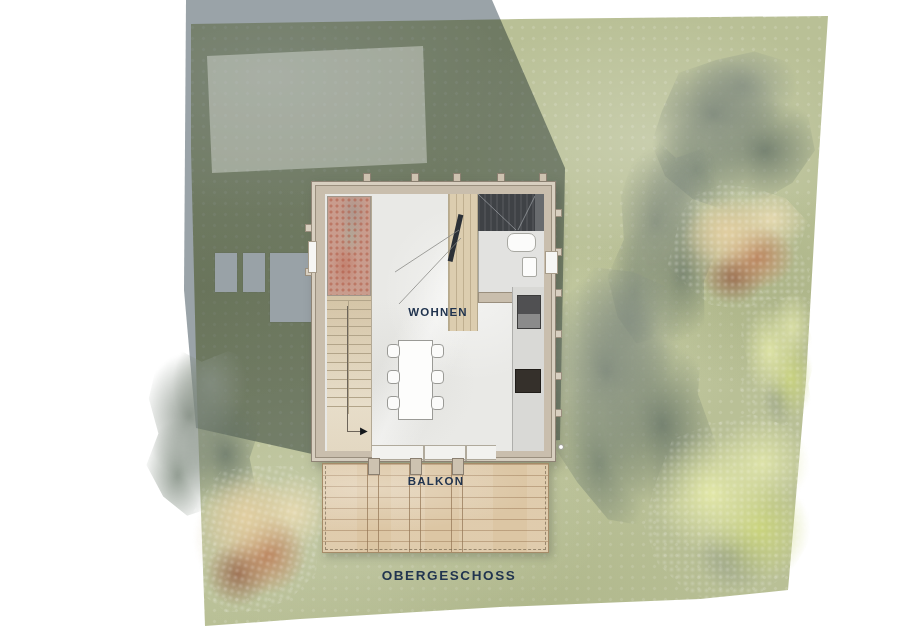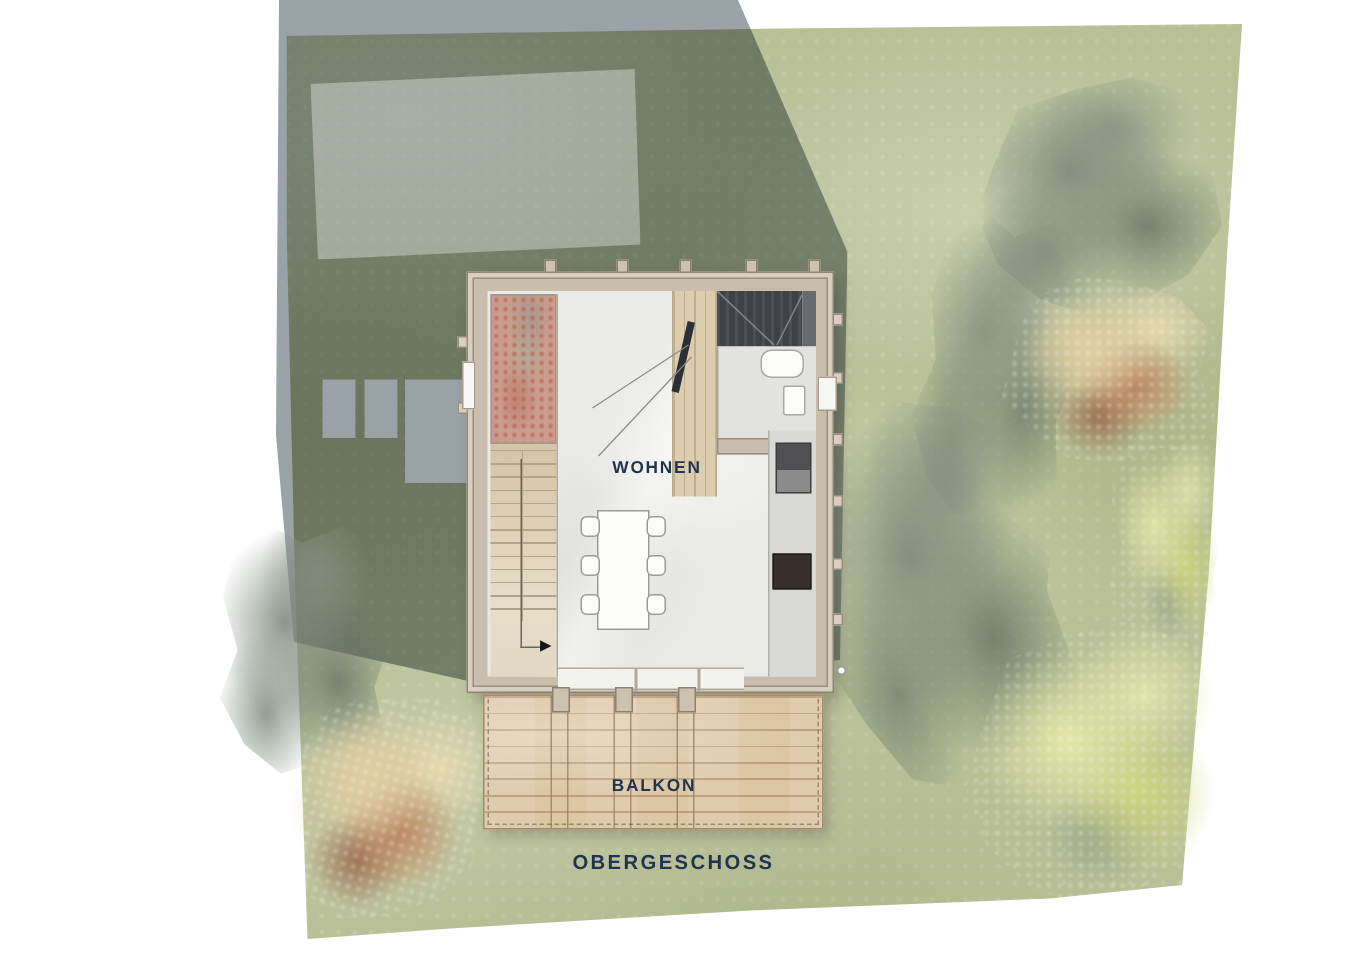--- a/index.html
+++ b/index.html
@@ -142,21 +142,21 @@
   #seam-1{left:44px;} #seam-2{left:86px;} #seam-3{left:128px;}
   .door-tab{background:#cdc2b0;border:1px solid #8b8071;}
   #door-tab-1{left:368px;top:458px;width:12px;height:17px;}
   #door-tab-2{left:410px;top:458px;width:12px;height:17px;}
   #door-tab-3{left:452px;top:458px;width:12px;height:17px;}
 
   
   .plan-label{color:#21344f;font-weight:600;letter-spacing:1.2px;white-space:nowrap;
     transform:translate(-50%,-50%);}
   #label-wohnen{left:438px;top:312px;font-size:11.5px;}
-  #label-balkon{left:436px;top:524px;font-size:11.5px;}
+  #label-balkon{left:436px;top:481px;font-size:11.5px;}
   #label-obergeschoss{left:449px;top:575px;font-size:13.5px;letter-spacing:1.6px;}
 </style>
 </head>
 <body>
 
 <div id="canvas">
 
   <div id="site"></div>
   <div id="shadow"></div>
   <div id="neighbor-roof"></div>

